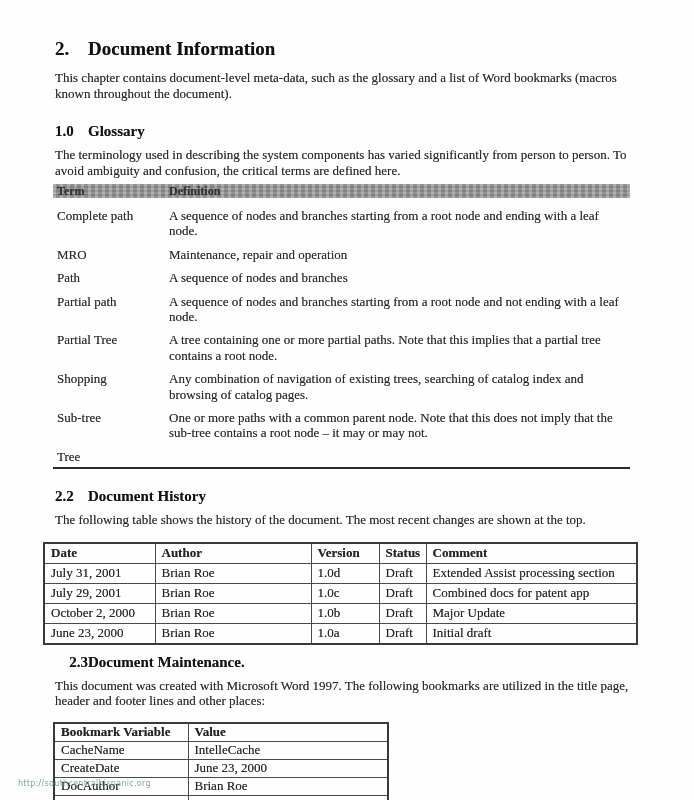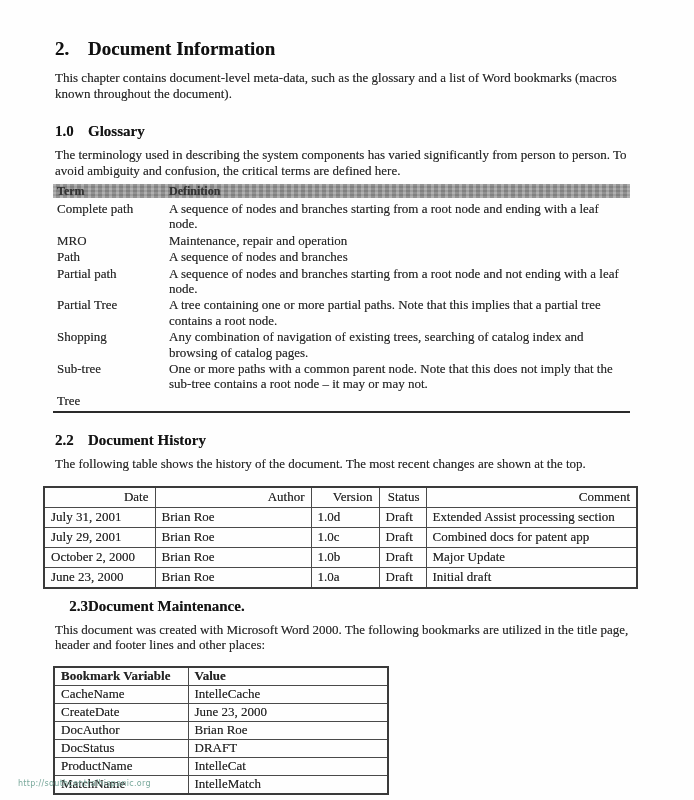--- a/index.html
+++ b/index.html
@@ -29,26 +29,26 @@
     background-color:#9b9b9b;
     background-image:
       repeating-linear-gradient(90deg, rgba(255,255,255,.14) 0 3px, rgba(0,0,0,.10) 3px 7px),
       repeating-linear-gradient(0deg, rgba(255,255,255,.08) 0 2px, rgba(0,0,0,.08) 2px 4px);
     font-size:12px; font-weight:bold; color:#333;
     text-shadow:0 0 1px rgba(0,0,0,.35);
   }
   .g-head > div { padding-left:4px; }
   .g-body { padding-top:3px; border-bottom:2px solid #2a2a2a; padding-bottom:2px; }
   .g-row { display:grid; grid-template-columns:112px 455px; font-size:13px; line-height:15.4px; }
-  .g-row > div { padding:0 0 1px 4px; }
+  .g-row > div { padding:0 0 1px 4px;margin-top:7px; }
 
   
   table { border-collapse:collapse; table-layout:fixed; font-size:13px; color:#242424; }
   td, th { border:1px solid #4a4a4a; padding:1px 6px 2px 6px; overflow:hidden; white-space:nowrap; }
-  th { font-weight:normal; text-align:right; }
+  th { font-weight:bold; text-align:left; }
   td { text-align:left; }
 
   
   .history-table { width:593px; margin-left:-12px; margin-top:14px; border:2px solid #3a3a3a; }
   .history-table th { height:19px; }
   .history-table td { height:18px; }
 
   
   .bookmark-table { width:334px; margin-left:-2px; margin-top:13px; border:2px solid #3a3a3a; }
   .bookmark-table td { height:15px; padding-top:0; padding-bottom:1px; }
@@ -173,21 +173,21 @@
       <td>Draft</td>
       <td>Initial draft</td>
     </tr>
   </tbody>
     </table>
 
   <div class="h2 sp-before-23">
     <span class="hnum">2.3</span>
     <span>Document Maintenance.</span>
   </div>
-  <p class="para sp-after-h2">This document was created with Microsoft Word 2000. The following bookmarks are utilized in the title page, header and footer lines and other places:</p>
+  <p class="para sp-after-h2">This document was created with Microsoft Word 1997. The following bookmarks are utilized in the title page, header and footer lines and other places:</p>
 
   <table class="bookmark-table">
     <colgroup>
       <col style="width:134px">
         <col style="width:200px">
     </colgroup>
     <tbody>
         <tr class="bm-head">
       <td>Bookmark Variable</td>
       <td>Value</td>

